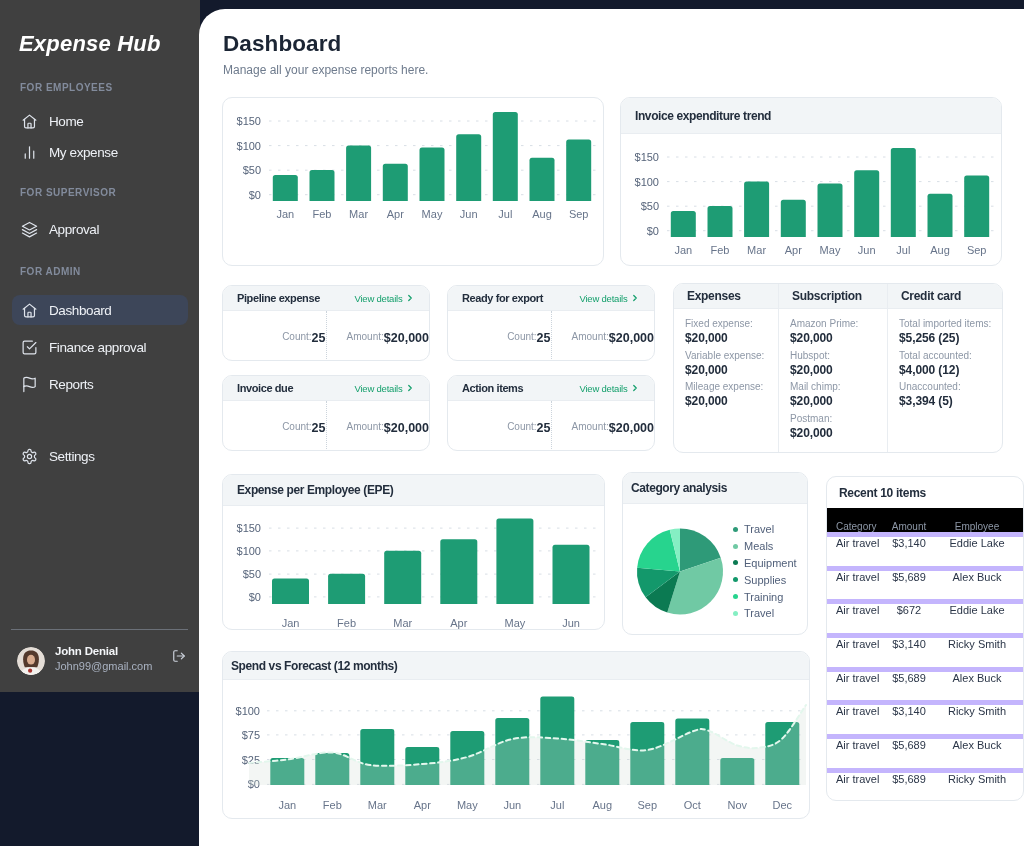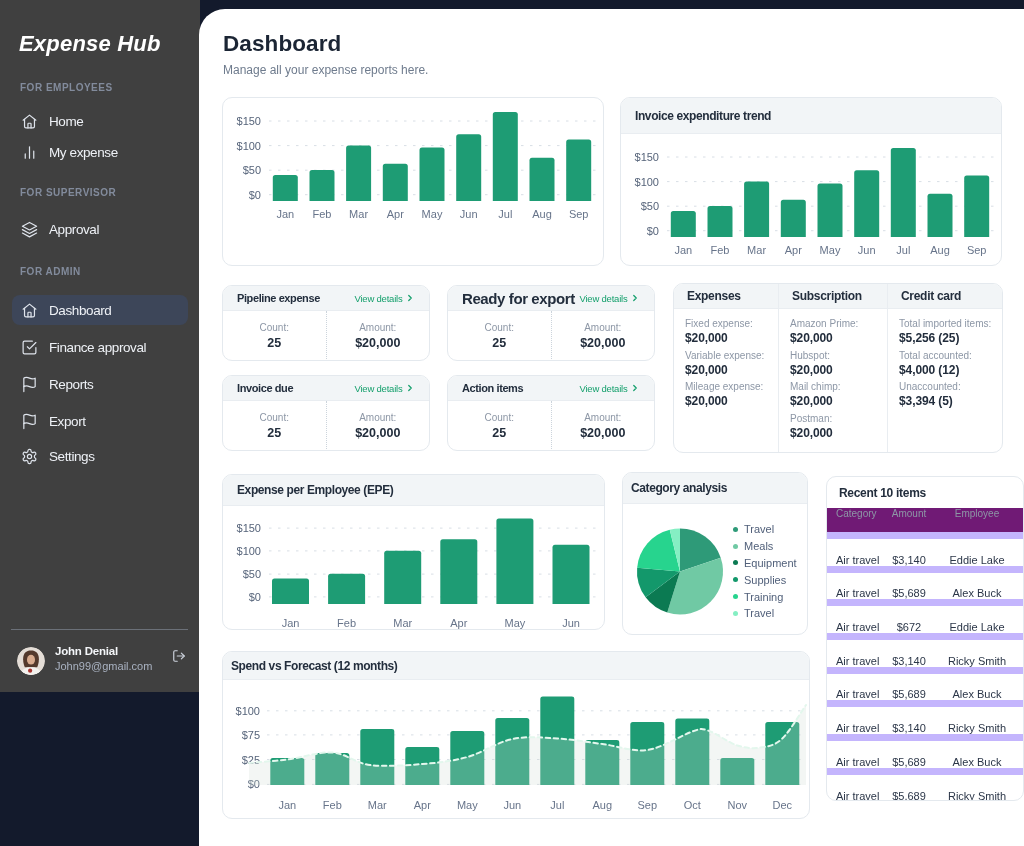--- a/index.html
+++ b/index.html
@@ -17,38 +17,38 @@
 .uname{color:#f4f6f9;font-size:11.5px;font-weight:700;line-height:13px;letter-spacing:-.2px}
 .umail{color:#a9b2c1;font-size:11px;margin-top:2px}
 main{position:absolute;left:199px;top:9px;width:825px;height:837px;background:#fff;border-top-left-radius:26px;z-index:3}
 h1{position:absolute;left:24px;top:22px;font-size:22.5px;font-weight:700;color:#1b2534;letter-spacing:.1px}
 .sub{position:absolute;left:24px;top:54px;font-size:12px;color:#6e7b8d}
 .card{position:absolute;background:#fff;border:1px solid #e4e9ee;border-radius:10px;overflow:hidden}
 .chead{background:#f2f5f7;border-bottom:1px solid #e9edf1;display:flex;align-items:center;justify-content:space-between;padding:0 14px}
 .ctitle{font-size:12px;font-weight:700;color:#232e3d;letter-spacing:-.4px}
 .vd{color:#16a06d;font-size:9.5px;font-weight:400;white-space:nowrap;letter-spacing:-.2px}
 .statbody{display:flex;height:50px}
-.stathalf{flex:1;display:flex;flex-direction:column;align-items:center;justify-content:center}
+.stathalf{flex:1;display:flex;flex-direction:row;align-items:center;justify-content:flex-end}
 .statdiv{width:0;border-left:1px dotted #ccd4dc}
 .slab{font-size:10px;color:#8d97a6}
 .sval{font-size:12.5px;font-weight:700;color:#222d3c;margin-top:3px}
 .bigcard{display:flex}
 .bigcol{border-right:1px solid #e9edf1;height:100%}
 .chead2{background:#f2f5f7;border-bottom:1px solid #e9edf1;height:25px;display:flex;align-items:center;padding:0 13px;font-size:12px;font-weight:700;color:#232e3d;letter-spacing:-.3px}
 .colbody{padding:9px 11px}
 .kv{margin-bottom:4.5px}
 .klab{font-size:10px;color:#8d97a6;white-space:nowrap}
 .kval{font-size:12px;font-weight:700;color:#222d3c;margin-top:2px;letter-spacing:-.1px}
 .pie{position:absolute;left:0;top:31px}
 .legend{position:absolute;left:110px;top:48px}
 .li{display:flex;align-items:center;gap:6px;font-size:11px;color:#51607a;height:16.8px}
 .dot{width:5px;height:5px;border-radius:50%;display:inline-block;flex:0 0 auto}
 .ttitle{height:31px;display:flex;align-items:center;padding:0 12px;font-size:12px;font-weight:700;color:#232e3d;letter-spacing:-.3px}
-.thead{height:24px;background:#701a75;display:flex;align-items:flex-start;font-size:10px;color:#8d97a6}
-.trow{height:33.7px;display:flex;align-items:flex-end;border-top:7px solid #c4b5fd;font-size:11px;color:#2b3648}
+.thead{height:24px;background:#000000;display:flex;align-items:flex-end;font-size:10px;color:#8d97a6}
+.trow{height:33.7px;display:flex;align-items:flex-start;border-top:5px solid #c4b5fd;font-size:11px;color:#2b3648}
 .tc1{width:60px;padding-left:9px;white-space:nowrap}
 .tc2{width:44px;text-align:center;white-space:nowrap}
 .tc3{flex:1;text-align:center;white-space:nowrap}
 </style></head>
 <body>
 
 <aside>
   <div class="logo">Expense Hub</div>
   <div class="sect" style="top:82px">FOR EMPLOYEES</div>
   <div class="nav" style="top:106px">
@@ -91,27 +91,20 @@
         <path d="M21 12v7a2 2 0 0 1-2 2H5a2 2 0 0 1-2-2V5a2 2 0 0 1 2-2h11"></path>
       </svg>
       <span>Finance approval</span>
     </div>
   <div class="nav" style="top:369px">
       <svg class="nico" width="17" height="17" viewBox="0 0 24 24" fill="none" stroke="#dfe4ec" stroke-width="1.7" stroke-linecap="round" stroke-linejoin="round">
         <path d="M4 15s1-1 4-1 5 2 8 2 4-1 4-1V3s-1 1-4 1-5-2-8-2-4 1-4 1z"></path>
         <line x1="4" y1="22" x2="4" y2="15"></line>
       </svg>
       <span>Reports</span>
-    </div>
-  <div class="nav" style="top:406px">
-      <svg class="nico" width="17" height="17" viewBox="0 0 24 24" fill="none" stroke="#dfe4ec" stroke-width="1.7" stroke-linecap="round" stroke-linejoin="round">
-        <path d="M4 15s1-1 4-1 5 2 8 2 4-1 4-1V3s-1 1-4 1-5-2-8-2-4 1-4 1z"></path>
-        <line x1="4" y1="22" x2="4" y2="15"></line>
-      </svg>
-      <span>Export</span>
     </div>
   <div class="nav" style="top:441px">
       <svg class="nico" width="17" height="17" viewBox="0 0 24 24" fill="none" stroke="#dfe4ec" stroke-width="1.7" stroke-linecap="round" stroke-linejoin="round">
         <path d="M12.22 2h-.44a2 2 0 0 0-2 2v.18a2 2 0 0 1-1 1.73l-.43.25a2 2 0 0 1-2 0l-.15-.08a2 2 0 0 0-2.73.73l-.22.38a2 2 0 0 0 .73 2.73l.15.1a2 2 0 0 1 1 1.72v.51a2 2 0 0 1-1 1.74l-.15.09a2 2 0 0 0-.73 2.73l.22.38a2 2 0 0 0 2.73.73l.15-.08a2 2 0 0 1 2 0l.43.25a2 2 0 0 1 1 1.73V20a2 2 0 0 0 2 2h.44a2 2 0 0 0 2-2v-.18a2 2 0 0 1 1-1.73l.43-.25a2 2 0 0 1 2 0l.15.08a2 2 0 0 0 2.73-.73l.22-.39a2 2 0 0 0-.73-2.73l-.15-.08a2 2 0 0 1-1-1.74v-.5a2 2 0 0 1 1-1.74l.15-.09a2 2 0 0 0 .73-2.73l-.22-.38a2 2 0 0 0-2.73-.73l-.15.08a2 2 0 0 1-2 0l-.43-.25a2 2 0 0 1-1-1.73V4a2 2 0 0 0-2-2z"></path>
         <circle cx="12" cy="12" r="3"></circle>
       </svg>
       <span>Settings</span>
     </div>
   <div class="sep"></div>
   <div class="user">
@@ -216,21 +209,21 @@
         </div>
   <div class="statdiv"></div>
   <div class="stathalf">
           <div class="slab">Amount:</div>
           <div class="sval">$20,000</div>
         </div>
 </div>
     </div>
   <div class="card" style="left:248px;top:276px;width:208px;height:76px">
       <div class="chead" style="height:25px">
-        <span class="ctitle" style="font-size:15px">Ready for export</span>
+        <span class="ctitle" style="font-size:11px">Ready for export</span>
         <span class="vd">View details <svg width="10" height="10" viewBox="0 0 24 24" fill="none" stroke="#16a06d" stroke-width="3" stroke-linecap="round" stroke-linejoin="round" style="vertical-align:-1px">
             <polyline points="9 18 15 12 9 6"></polyline>
           </svg></span>
       </div>
 <div class="statbody">
   <div class="stathalf">
           <div class="slab">Count:</div>
           <div class="sval">25</div>
         </div>
   <div class="statdiv"></div>

